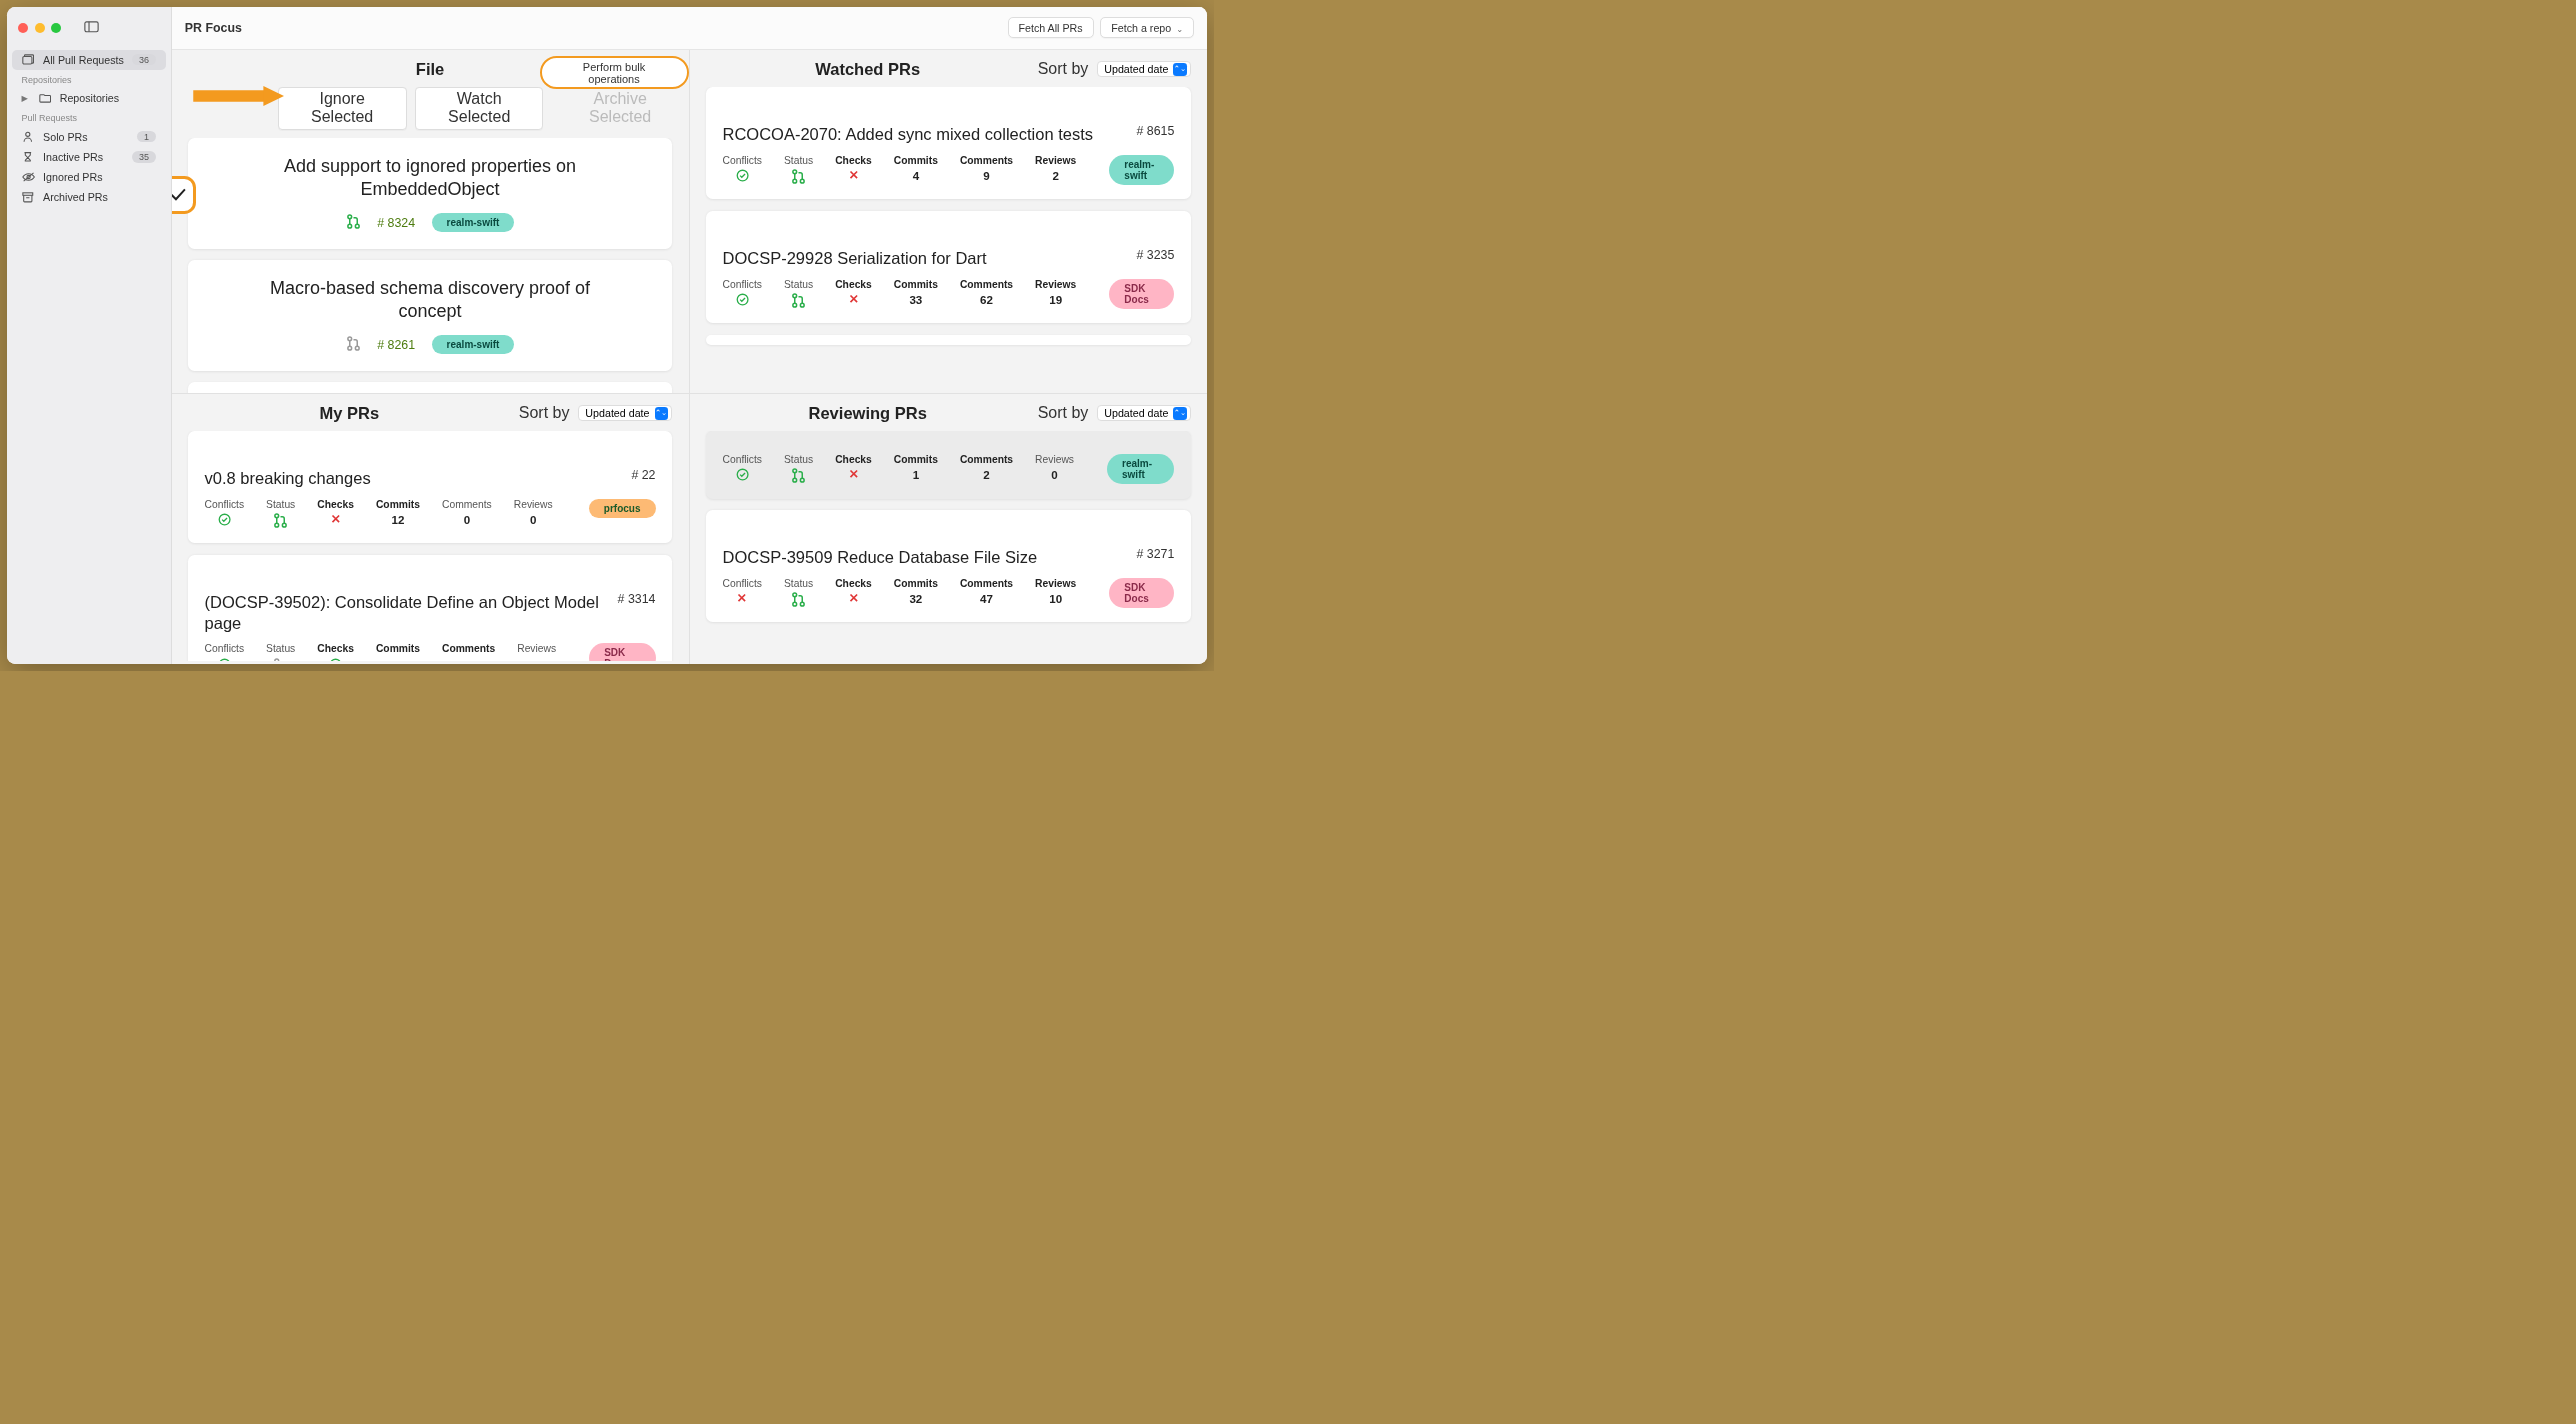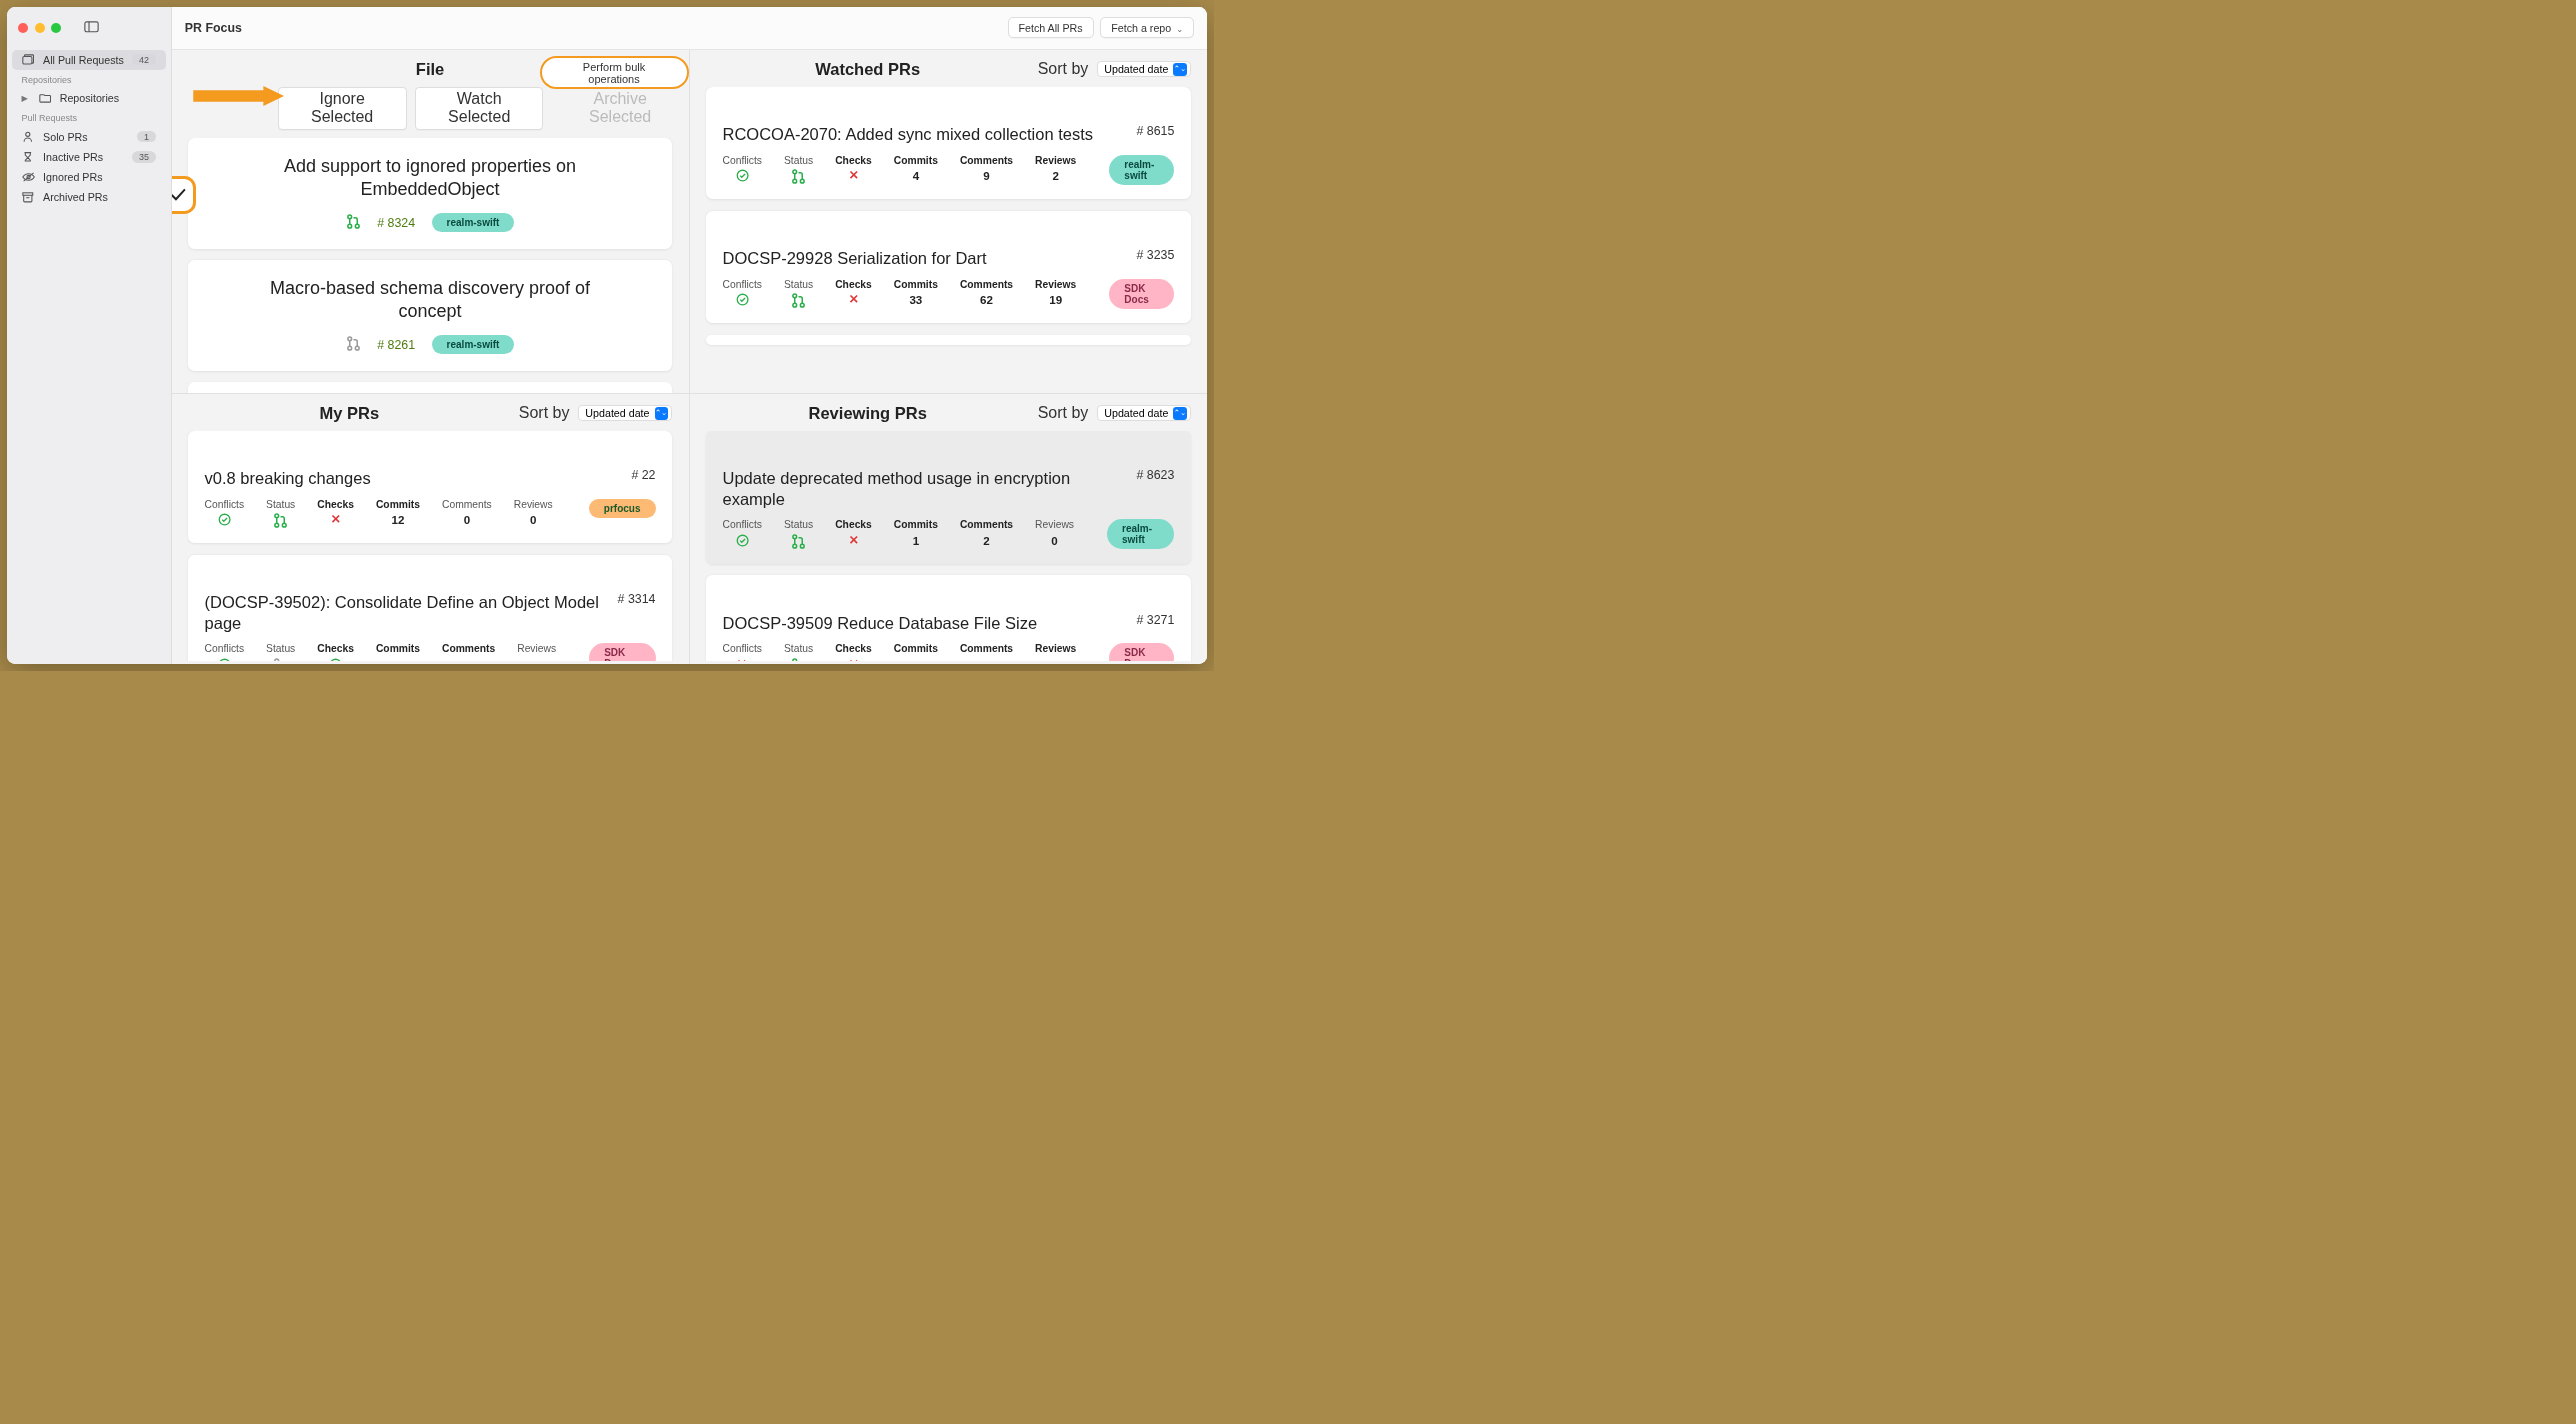--- a/index.html
+++ b/index.html
@@ -175,21 +175,21 @@
       </span>
     </div>
     <div class="sb-item selected">
       <span class="sb-icon">
           <svg width="12.4" height="11.6" viewBox="0 0 15 14" fill="none" stroke="currentColor" stroke-width="1.3">
             <rect x="1" y="3" width="11" height="9" rx="1.5"></rect>
             <path d="M3 3V2a1 1 0 011-1h9a1 1 0 011 1v8a1 1 0 01-1 1h-1"></path>
           </svg>
         </span>
       <span>All Pull Requests</span>
-      <span class="sb-badge">42</span>
+      <span class="sb-badge">36</span>
     </div>
     <div class="sb-section-head">Repositories</div>
     <div class="sb-item">
       <span class="disclosure">▶</span>
       <span class="sb-icon">
           <svg width="12.4" height="10" viewBox="0 0 15 12" fill="none" stroke="currentColor" stroke-width="1.3">
             <path d="M1 3a1 1 0 011-1h4l1 1h6a1 1 0 011 1v6a1 1 0 01-1 1H2a1 1 0 01-1-1z"></path>
           </svg>
         </span>
       <span>Repositories</span>
@@ -524,24 +524,20 @@
           <span class="panel-title">Reviewing PRs</span>
           <div class="ph-spacer"></div>
           <span class="sort-label">Sort by</span>
           <div class="sort-sel">
             <span>Updated date</span>
             <span class="sort-caret">⌃⌄</span>
           </div>
         </div>
         <div class="scroll" id="reviewing-scroll">
             <div class="card selected">
-              <div class="wcard-head">
-      <div class="wcard-title">Update deprecated method usage in encryption example</div>
-      <div class="wcard-num"># 8623</div>
-    </div>
     <div class="wcard-body">
       <div class="stats">
         <div class="stat">
                     <div class="stat-label">Conflicts</div>
                     <div class="stat-val"><span class="ic-green"><svg width="13.2" height="13.2" viewBox="0 0 16 16" fill="none" stroke="currentColor" stroke-width="1.6">
                           <circle cx="8" cy="8" r="6.5"></circle>
                           <path d="M5 8l2 2 4-4"></path>
                         </svg></span></div>
                   </div>
         <div class="stat">

